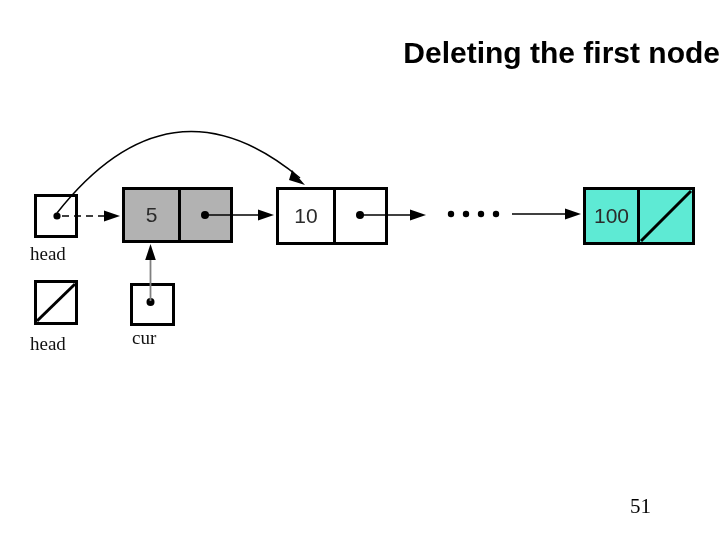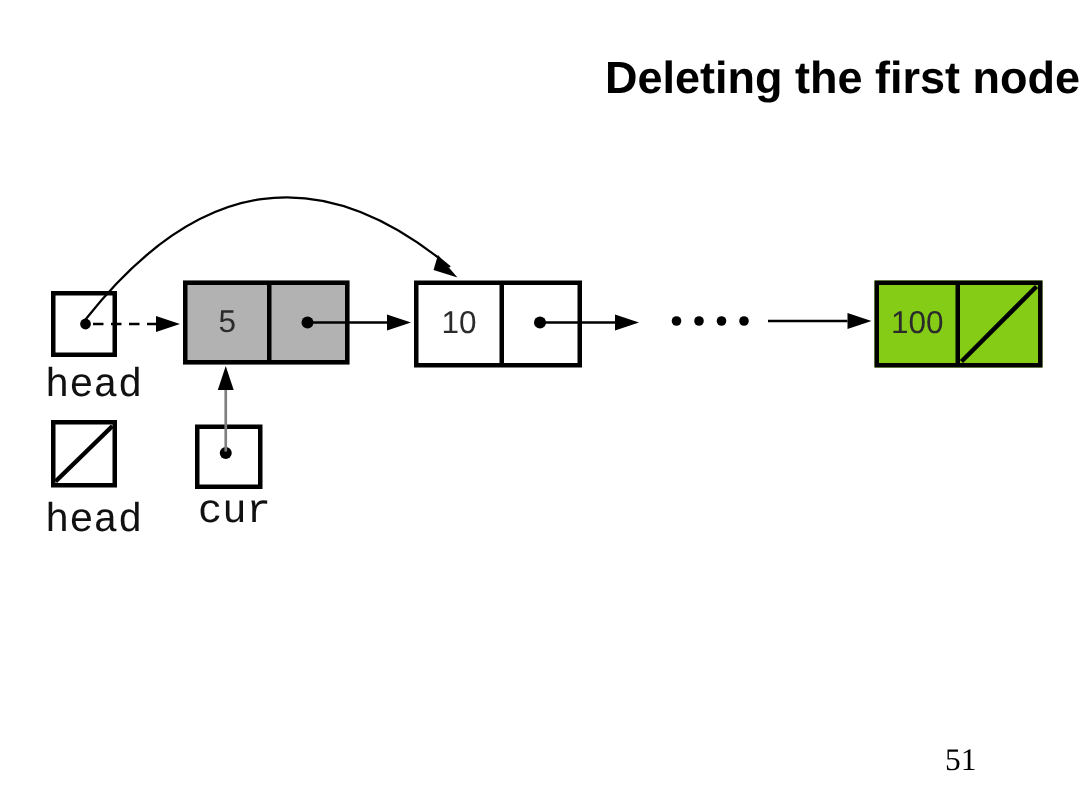--- a/index.html
+++ b/index.html
@@ -22,22 +22,22 @@
   .node {
     position:absolute; box-sizing:border-box; border:3px solid #000000;
     display:flex;
   }
   .cell {
     box-sizing:border-box; display:flex; align-items:center; justify-content:center;
     font-size:21px; color:#2b2b2b;
   }
   .cell.value { border-right:3px solid #000000; }
   .ptr-label {
-    position:absolute; font-family:Liberation Mono, monospace;
-    font-size:27px; color:#111111; white-space:pre;
+    position:absolute; font-family:Liberation Serif, serif;
+    font-size:19px; color:#111111; white-space:pre;
   }
   svg.overlay {
     position:absolute; left:0; top:0; width:720px; height:540px;
     pointer-events:none;
   }
 </style>
 </head>
 <body>
 
 <div class="slide">
@@ -50,21 +50,21 @@
   <div class="node" style="left:122px; top:187px; width:111px; height:56px; background:#b2b2b2;">
     <div class="cell value" style="width:56px; height:100%;">5</div>
     <div class="cell" style="flex:1;"></div>
   </div>
 
   <div class="node" style="left:276px; top:187px; width:112px; height:58px; background:#ffffff;">
     <div class="cell value" style="width:57px; height:100%;">10</div>
     <div class="cell" style="flex:1;"></div>
   </div>
 
-  <div class="node" style="left:583px; top:187px; width:112px; height:58px; background:#84cc16;">
+  <div class="node" style="left:583px; top:187px; width:112px; height:58px; background:#5eead4;">
     <div class="cell value" style="width:54px; height:100%;">100</div>
     <div class="cell" style="flex:1;"></div>
   </div>
 
   <div class="box" style="left:34px; top:280px; width:44px; height:45px;"></div>
   <div class="ptr-label" style="left:30px; top:333px;">head</div>
 
   <div class="box" style="left:130px; top:283px; width:45px; height:43px;"></div>
   <div class="ptr-label" style="left:132px; top:327px;">cur</div>
 

